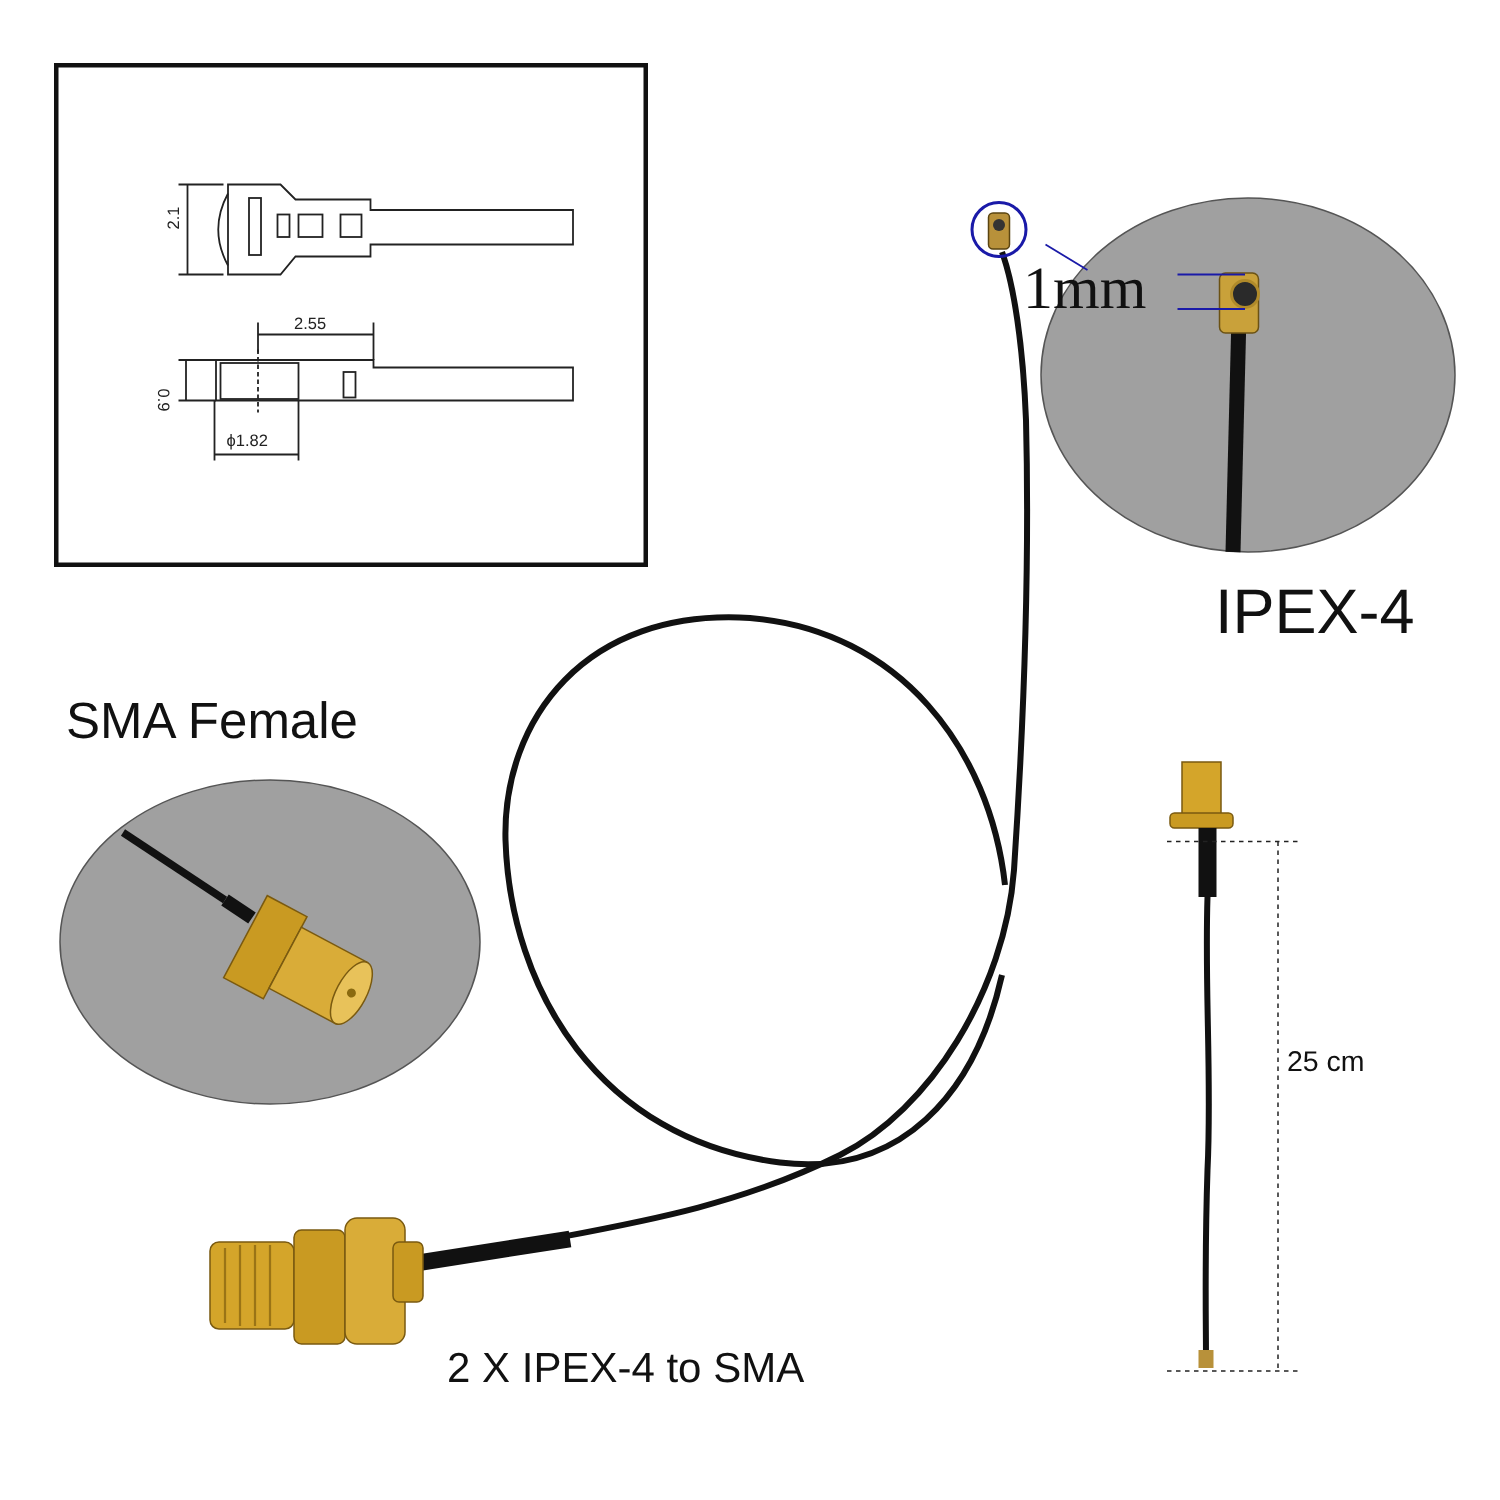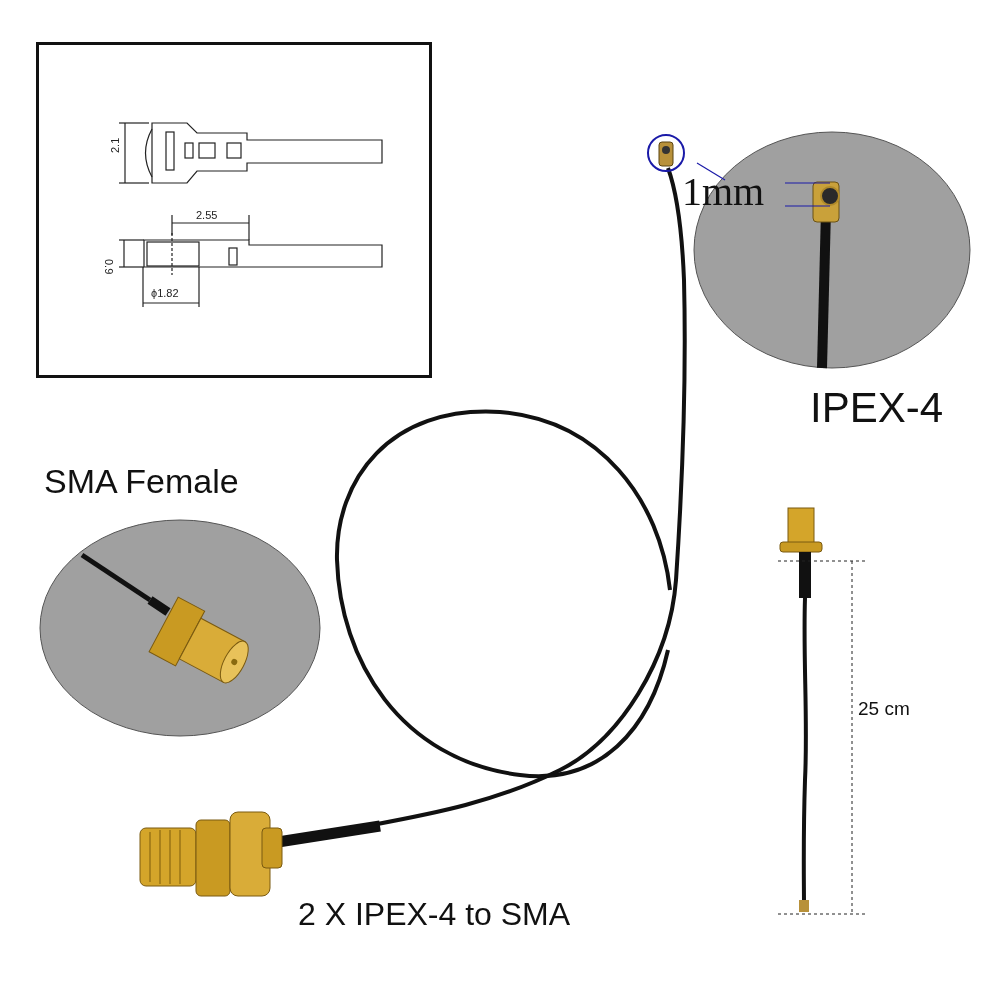--- a/index.html
+++ b/index.html
@@ -2,21 +2,21 @@
 <html><head>
 <meta charset="utf-8">
 <style>
   html, body { margin:0; padding:0; background:#ffffff; }
   body { width:1000px; height:1000px; position:relative; overflow:hidden; font-family:"Liberation Sans", sans-serif; }
   .abs { position:absolute; }
   .drawing-box { left:36px; top:42px; width:396px; height:336px; border:3px solid #111; box-sizing:border-box; background:#fff; }
   .label { color:#111; white-space:nowrap; }
   .lbl-sma { left:44px; top:462px; font-size:34px; }
   .lbl-ipex { left:762px; top:384px; font-size:42px;margin-left:48px; }
-  .lbl-title { left:298px; top:896px; font-size:32px; }
+  .lbl-title { left:298px; top:896px; font-size:28px; }
   .lbl-len { left:858px; top:698px; font-size:19px;text-align:center; }
   .lbl-1mm { left:682px; top:168px; font-size:40px; font-family:Liberation Serif, serif; }
   svg { position:absolute; left:0; top:0; }
 </style>
 </head>
 <body>
 
 <div class="abs drawing-box">
   <svg width="396" height="336" viewBox="0 0 396 336">
     <g stroke="#222" stroke-width="1.2" fill="none">

